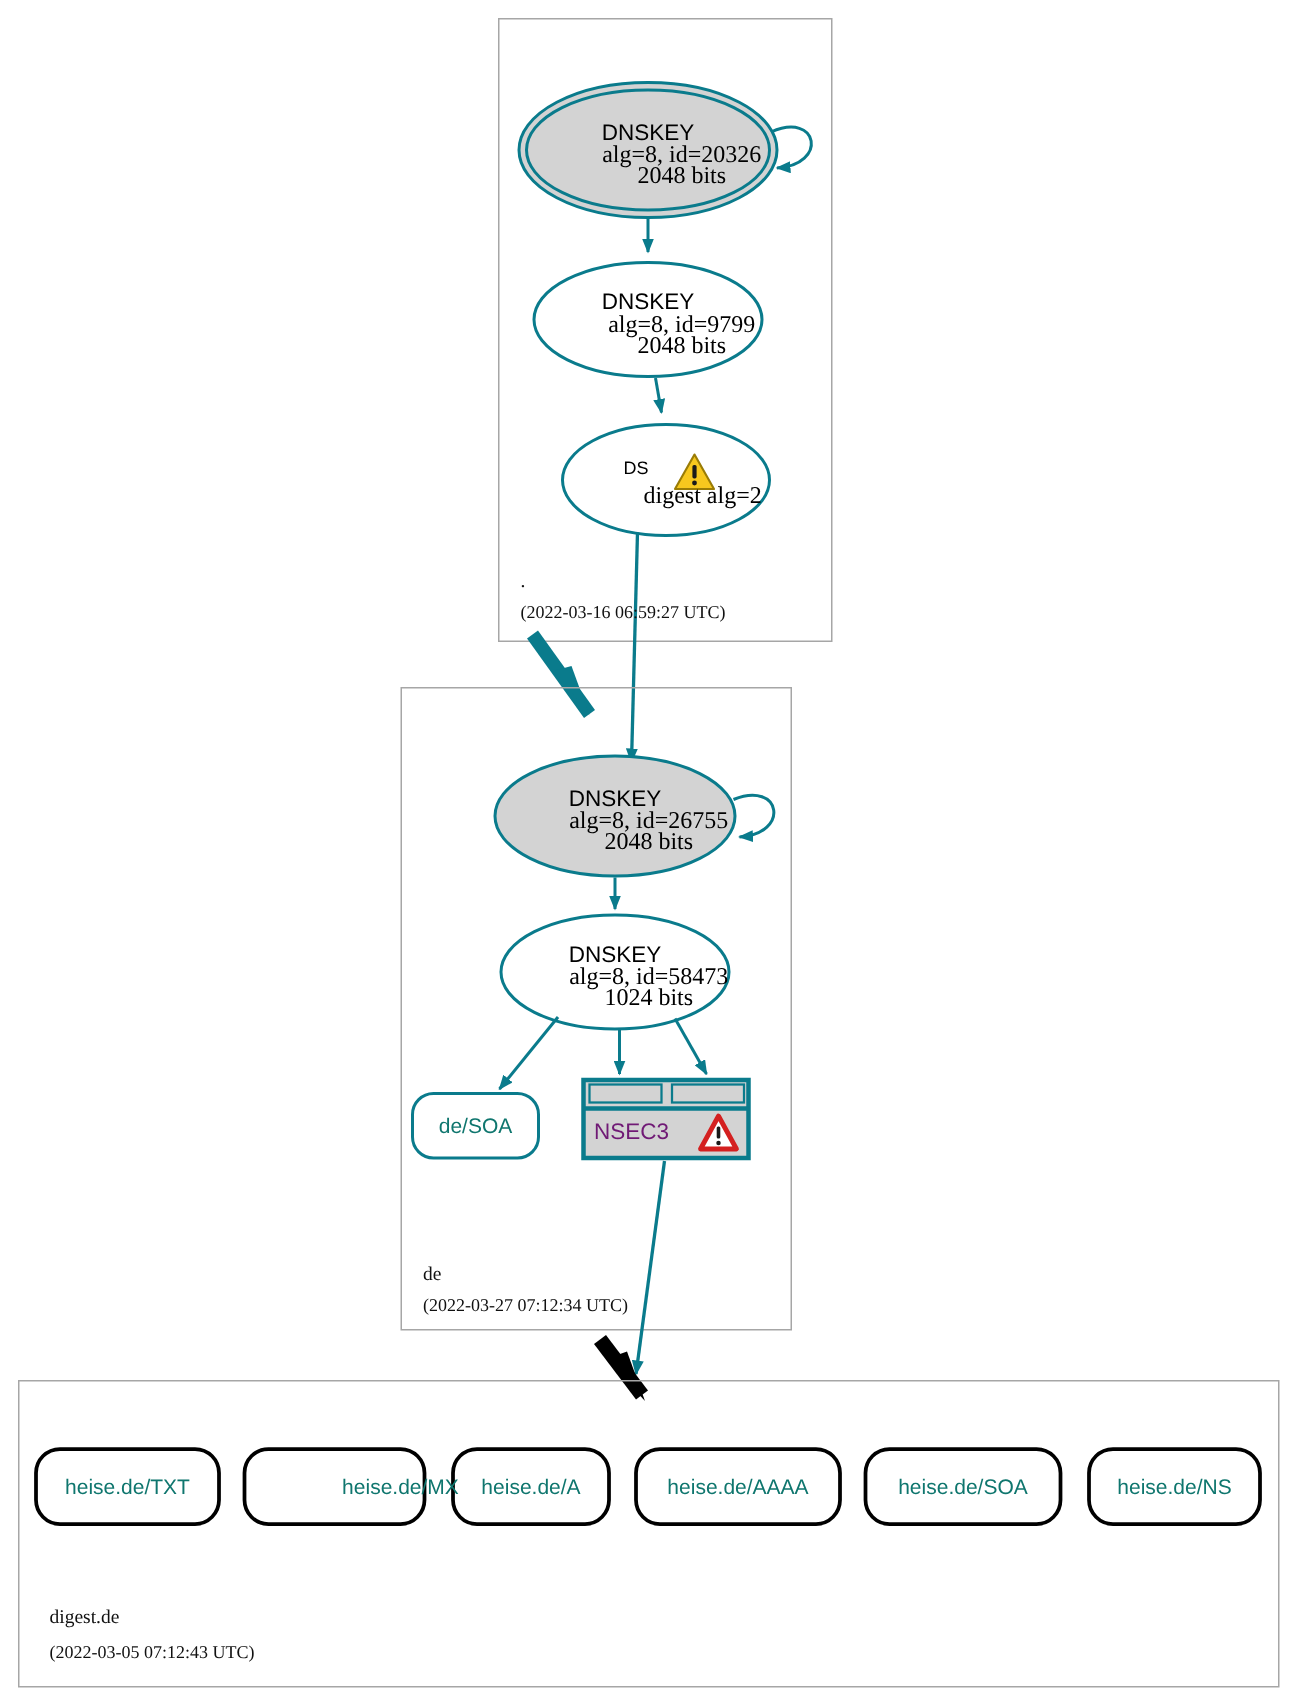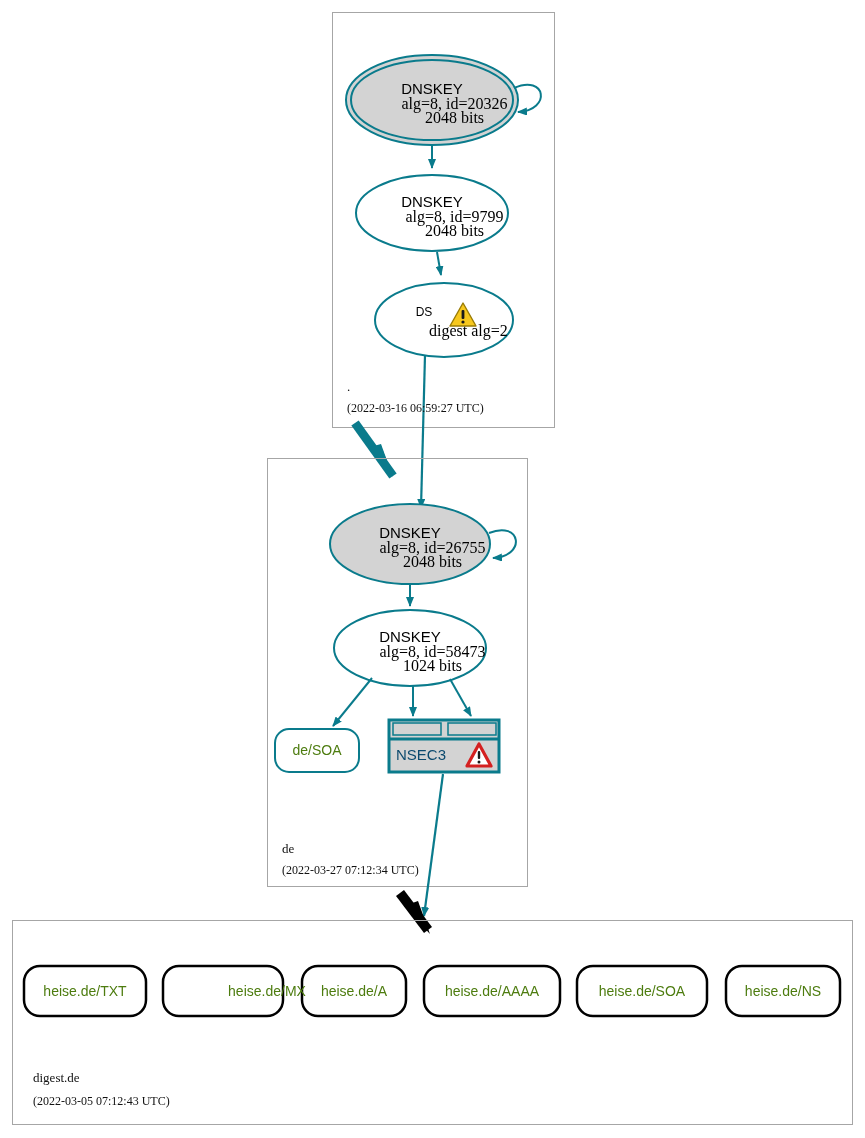--- a/index.html
+++ b/index.html
@@ -23,28 +23,28 @@
     position:absolute;text-align:center;white-space:nowrap;
     pointer-events:none;color:#000;
   }
   .nt-title{
     font-family:"Liberation Sans", sans-serif;font-size:15px;line-height:17px;
   }
   .nt-sub{
     font-family:"Liberation Serif", serif;font-size:16px;line-height:14px;margin-left:45px;
   }
   .rr-text{
-    font-family:"Liberation Sans", sans-serif;font-size:14px;color:#4d7c0f;
+    font-family:"Liberation Sans", sans-serif;font-size:14px;color:#0f766e;
     position:absolute;text-align:center;white-space:nowrap;
   }
   .ds-title{
     font-family:"Liberation Sans", sans-serif;font-size:12px;line-height:18px;
   }
   .nsec-title{
-    font-family:"Liberation Sans", sans-serif;font-size:15px;color:#0c4a6e;
+    font-family:"Liberation Sans", sans-serif;font-size:15px;color:#701a75;
   }
 </style>
 </head>
 <body>
 
 <div id="stage">
 
   <svg id="graph" viewBox="0 0 865 1138">
     <defs>
       <marker id="ahTeal" markerWidth="10" markerHeight="8" refX="9" refY="4" orient="auto" markerUnits="userSpaceOnUse">

